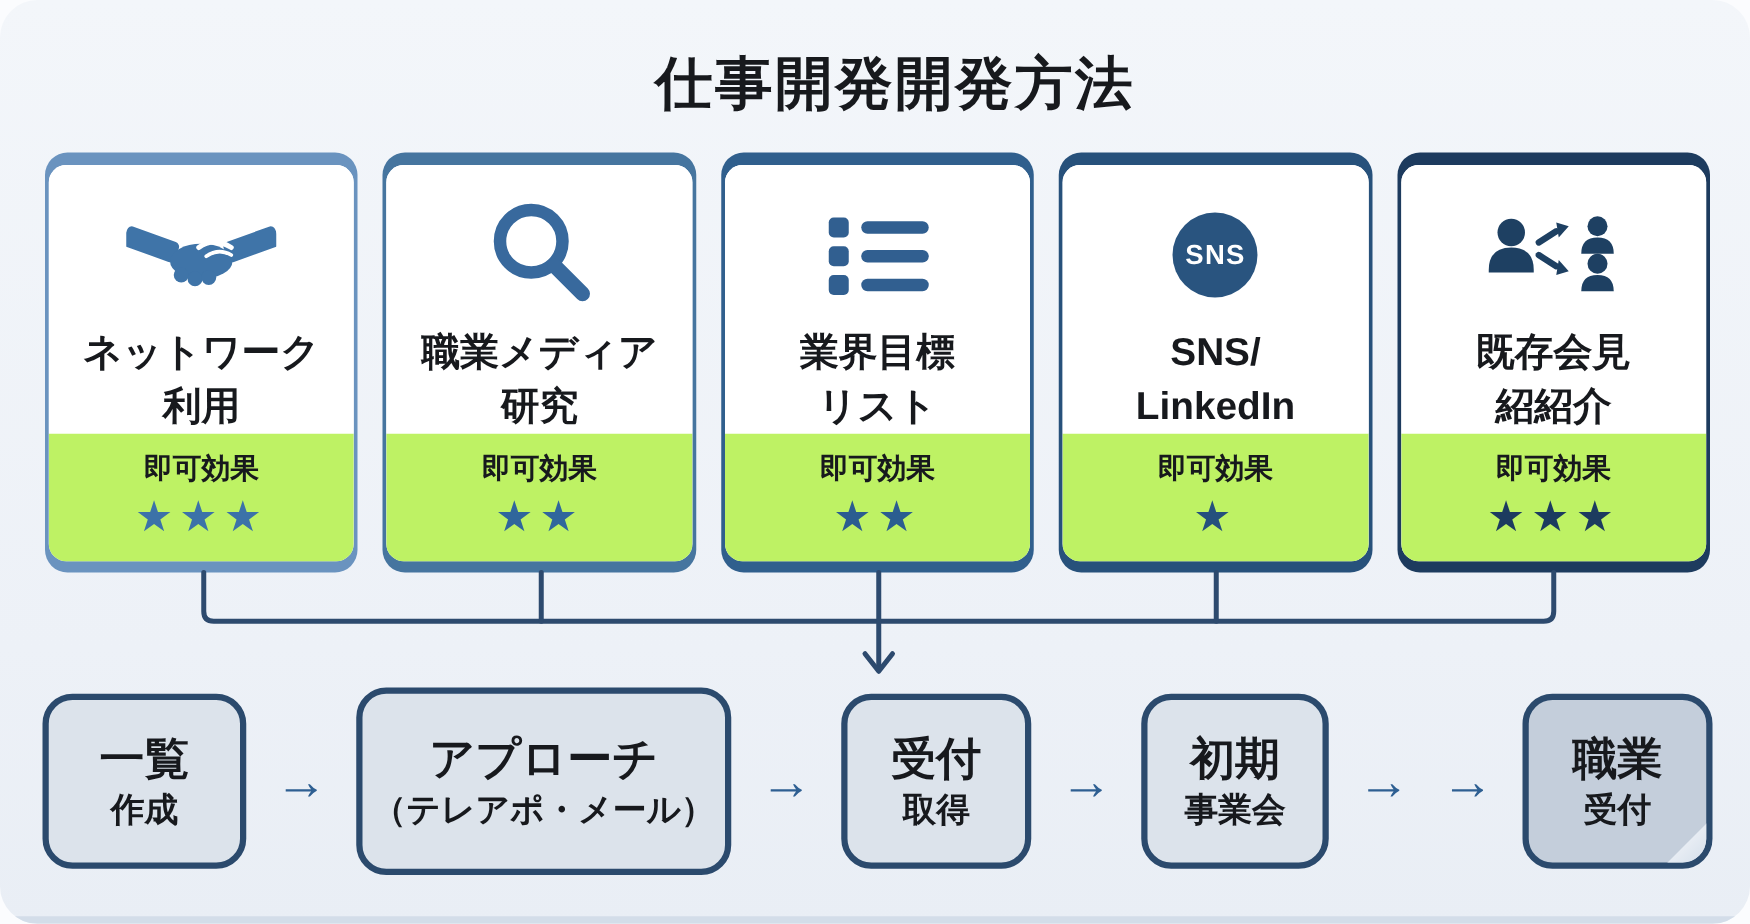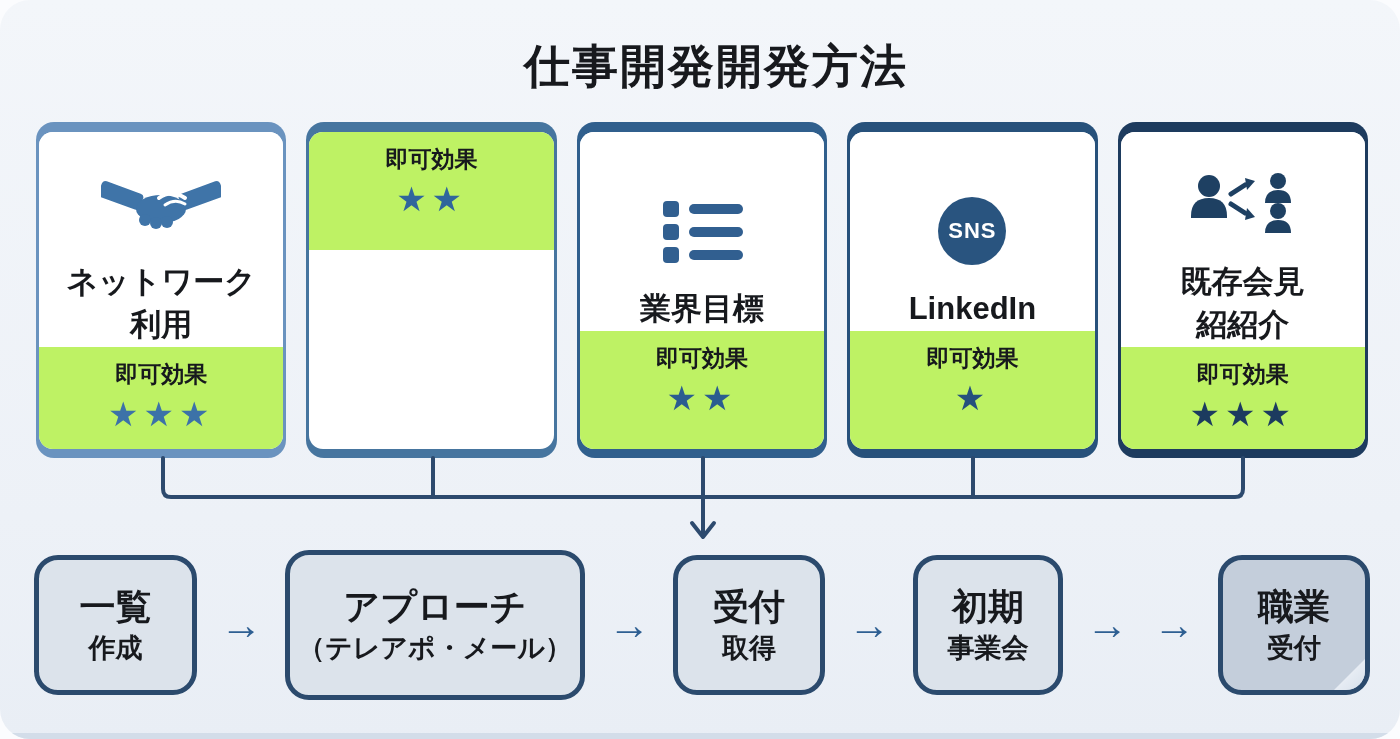--- a/index.html
+++ b/index.html
@@ -94,20 +94,32 @@
         </div>
         <div class="card-bottom">
           <div class="effect-label">即可効果</div>
           <div class="stars">★★★</div>
         </div>
       </div>
     </div>
 
     <div class="card" style="--accent: #46759f; --icon: #38699d; --star: #30669c;">
       <div class="card-inner">
+        <div class="card-top">
+          <div class="icon-wrap">
+            <svg width="90" height="90" viewBox="0 0 90 90">
+              <circle cx="38" cy="34" r="25" fill="none" stroke="currentColor" stroke-width="10"></circle>
+              <line x1="57" y1="54" x2="79" y2="76" stroke="currentColor" stroke-width="12" stroke-linecap="round"></line>
+            </svg>
+          </div>
+          <div class="card-label">
+            <div>職業メディア</div>
+            <div>研究</div>
+          </div>
+        </div>
         <div class="card-bottom">
           <div class="effect-label">即可効果</div>
           <div class="stars">★★</div>
         </div>
       </div>
     </div>
 
     <div class="card" style="--accent: #305f8d; --icon: #315f90; --star: #2b5d90;">
       <div class="card-inner">
         <div class="card-top">
@@ -118,36 +130,38 @@
                 <rect x="42" y="9" width="54" height="10" rx="5"></rect>
                 <rect x="16" y="29" width="16" height="16" rx="4"></rect>
                 <rect x="42" y="32" width="54" height="10" rx="5"></rect>
                 <rect x="16" y="52" width="16" height="16" rx="4"></rect>
                 <rect x="42" y="55" width="54" height="10" rx="5"></rect>
               </g>
             </svg>
           </div>
           <div class="card-label">
             <div>業界目標</div>
+            <div>リスト</div>
           </div>
         </div>
         <div class="card-bottom">
           <div class="effect-label">即可効果</div>
           <div class="stars">★★</div>
         </div>
       </div>
     </div>
 
     <div class="card" style="--accent: #27517b; --icon: #29547f; --star: #25507d;">
       <div class="card-inner">
         <div class="card-top">
           <div class="icon-wrap">
             <div class="sns-circle">SNS</div>
           </div>
           <div class="card-label">
+            <div>SNS/</div>
             <div>LinkedIn</div>
           </div>
         </div>
         <div class="card-bottom">
           <div class="effect-label">即可効果</div>
           <div class="stars">★</div>
         </div>
       </div>
     </div>
 

